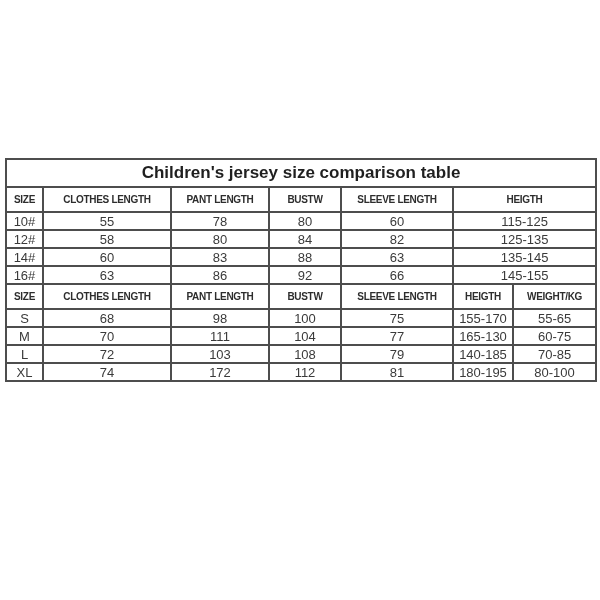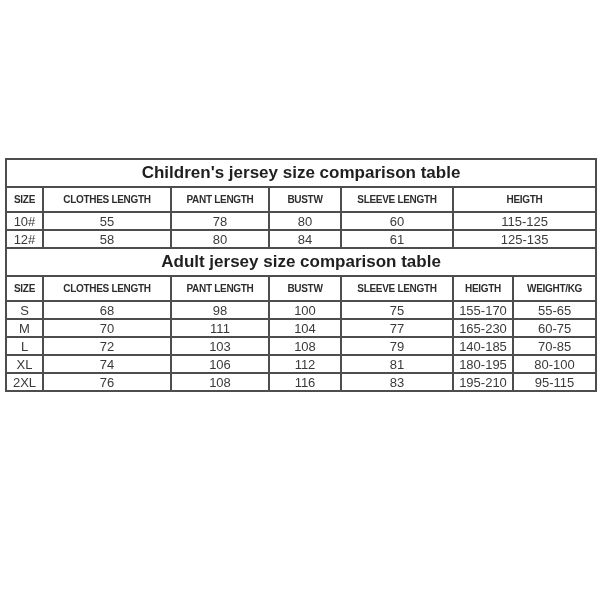--- a/index.html
+++ b/index.html
@@ -80,27 +80,40 @@
       <td>78</td>
       <td>80</td>
       <td>60</td>
       <td colspan="2">115-125</td>
     </tr>
     <tr class="data-row">
       <td>12#</td>
       <td>58</td>
       <td>80</td>
       <td>84</td>
-      <td>61</td>
+      <td>82</td>
       <td colspan="2">125-135</td>
     </tr>
+    <tr class="data-row">
+      <td>14#</td>
+      <td>60</td>
+      <td>83</td>
+      <td>88</td>
+      <td>63</td>
+      <td colspan="2">135-145</td>
+    </tr>
+    <tr class="data-row">
+      <td>16#</td>
+      <td>63</td>
+      <td>86</td>
+      <td>92</td>
+      <td>66</td>
+      <td colspan="2">145-155</td>
+    </tr>
 
-    <tr class="title-row">
-      <td colspan="7">Adult jersey size comparison table</td>
-    </tr>
     <tr class="header-row">
       <th>SIZE</th>
       <th>CLOTHES LENGTH</th>
       <th>PANT LENGTH</th>
       <th>BUSTW</th>
       <th>SLEEVE LENGTH</th>
       <th>HEIGTH</th>
       <th>WEIGHT/KG</th>
     </tr>
     <tr class="data-row">
@@ -111,45 +124,36 @@
       <td>75</td>
       <td>155-170</td>
       <td>55-65</td>
     </tr>
     <tr class="data-row">
       <td>M</td>
       <td>70</td>
       <td>111</td>
       <td>104</td>
       <td>77</td>
-      <td>165-230</td>
+      <td>165-130</td>
       <td>60-75</td>
     </tr>
     <tr class="data-row">
       <td>L</td>
       <td>72</td>
       <td>103</td>
       <td>108</td>
       <td>79</td>
       <td>140-185</td>
       <td>70-85</td>
     </tr>
     <tr class="data-row">
       <td>XL</td>
       <td>74</td>
-      <td>106</td>
+      <td>172</td>
       <td>112</td>
       <td>81</td>
       <td>180-195</td>
       <td>80-100</td>
-    </tr>
-    <tr class="data-row">
-      <td>2XL</td>
-      <td>76</td>
-      <td>108</td>
-      <td>116</td>
-      <td>83</td>
-      <td>195-210</td>
-      <td>95-115</td>
     </tr>
   </tbody>
     </table>
 </div>
 
 </body></html>

